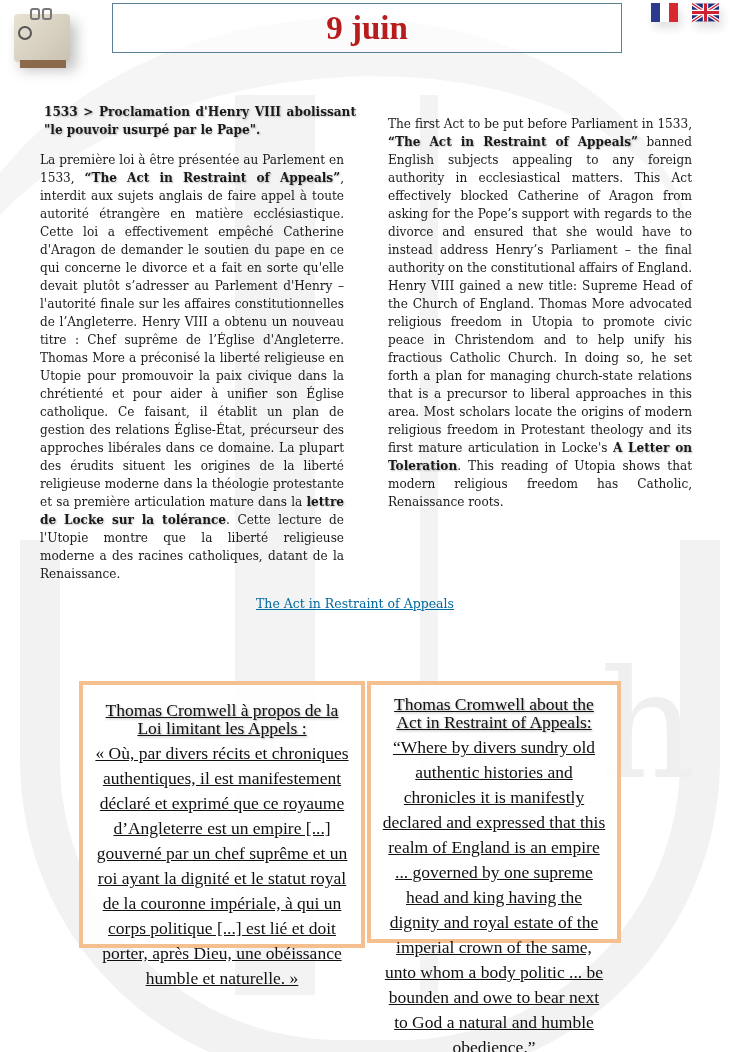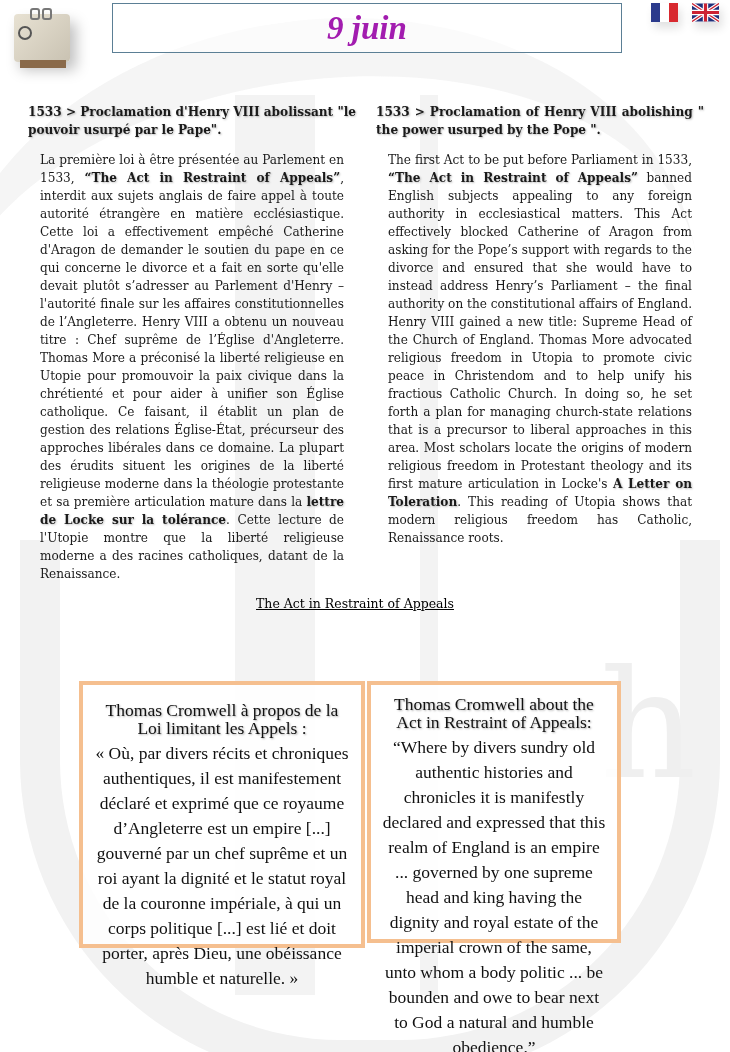--- a/index.html
+++ b/index.html
@@ -58,55 +58,56 @@
   }
   .machine-knob1 { left: 24px; } .machine-knob2 { left: 36px; }
 
   .title-box {
     position: absolute; left: 112px; top: 3px; width: 508px; height: 48px;
     border: 1px solid #5b7f95; background: rgba(255,255,255,0.6);
     display: flex; align-items: center; justify-content: center; z-index: 1;
   }
   .title-box h1 {
     margin: 0; font-family: "Liberation Serif", serif; font-weight: bold;
-    font-size: 33px; color: #a21caf; font-style: italic;
+    font-size: 33px; color: #b91c1c;
   }
 
   .flags { position: absolute; left: 651px; top: 3px; display: flex; gap: 14px; z-index: 1; }
   .flag { width: 27px; height: 19px; display: block; cursor: pointer; box-shadow: 3px 6px 10px rgba(0,0,0,0.12); }
   .flag-fr { display: flex; }
   .flag-fr span { flex: 1; }
 
   .col {
     position: absolute; top: 103px; width: 328px; z-index: 1;
     font-family: "DejaVu Serif", serif; font-size: 12.1px; line-height: 18px;
     text-align: justify;
   }
   .col-fr { left: 28px; }
   .col-en { left: 376px; }
   .col h2 {
-    margin: 0 0 6px 0; font-size: 12.1px; line-height: 18px; font-weight: bold;
+    margin: 0 0 6px 16px; font-size: 12.1px; line-height: 18px; font-weight: bold;
     text-shadow: 1px 1px 2px rgba(0,0,0,0.25); text-align: justify;
   }
   .col p { margin: 12px; }
   .hl { font-weight: bold; text-shadow: 1px 1px 2px rgba(0,0,0,0.25); }
   .it { }
 
   .link {
     position: absolute; left: 0; width: 710px; top: 596px; text-align: center; z-index: 1;
-    font-family: "DejaVu Serif", serif; font-size: 12.5px; color: #000000; text-decoration: underline;
+    font-family: "DejaVu Serif", serif; font-size: 12.5px; color: #0369a1; text-decoration: underline;
     cursor: pointer;
   }
 
   .quote-box {
     position: absolute; top: 681px; height: 262px; z-index: 1;
     border: 4px solid #f5bf8f; background: rgba(255,255,255,0.85);
     box-sizing: border-box; text-align: center;
     font-family: "Liberation Serif", serif; color: #111;
     padding: 16px 10px 0 10px;
+    text-decoration: underline;
   }
   .quote-fr { left: 79px; width: 286px; height: 267px; }
   .quote-en { left: 367px; width: 254px; }
   .quote-box h3 {
     margin: 0 0 4px 0; font-weight: normal; font-size: 17.5px; line-height: 18px;
     text-shadow: 1px 1px 2px rgba(0,0,0,0.3);
   }
   .quote-box p {
     margin: 0; font-size: 17.5px; line-height: 25px;
   }
@@ -151,21 +152,20 @@
     </svg>
   </a>
 </div>
 
 <div class="col col-fr">
   <h2>1533 &gt; Proclamation d'Henry VIII abolissant "le pouvoir usurpé par le Pape".</h2>
   <p><span>La première loi à être présentée au Parlement en 1533, </span><span class="hl">“The Act in Restraint of Appeals”</span><span>, interdit aux sujets anglais de faire appel à toute autorité étrangère en matière ecclésiastique. Cette loi a effectivement empêché Catherine d'Aragon de demander le soutien du pape en ce qui concerne le divorce et a fait en sorte qu'elle devait plutôt s’adresser au Parlement d'Henry – l'autorité finale sur les affaires constitutionnelles de l’Angleterre. Henry VIII a obtenu un nouveau titre : Chef suprême de l’Église d'Angleterre. Thomas More a préconisé la liberté religieuse en Utopie pour promouvoir la paix civique dans la chrétienté et pour aider à unifier son Église catholique. Ce faisant, il établit un plan de gestion des relations Église-État, précurseur des approches libérales dans ce domaine. La plupart des érudits situent les origines de la liberté religieuse moderne dans la théologie protestante et sa première articulation mature dans la </span><span class="hl">lettre de Locke sur la tolérance</span><span>. Cette lecture de l'</span><span class="it">Utopie</span><span> montre que la liberté religieuse moderne a des racines catholiques, datant de la Renaissance.</span></p>
 </div>
 
 <div class="col col-en">
-  <h2>1533 &gt; Proclamation of Henry VIII abolishing " the power usurped by the Pope ".</h2>
   <p><span>The first Act to be put before Parliament in 1533, </span><span class="hl">“The Act in Restraint of Appeals”</span><span> banned English subjects appealing to any foreign authority in ecclesiastical matters. This Act effectively blocked Catherine of Aragon from asking for the Pope’s support with regards to the divorce and ensured that she would have to instead address Henry’s Parliament – the final authority on the constitutional affairs of England. Henry VIII gained a new title: Supreme Head of the Church of England. Thomas More advocated religious freedom in </span><span class="it">Utopia</span><span> to promote civic peace in Christendom and to help unify his fractious Catholic Church. In doing so, he set forth a plan for managing church-state relations that is a precursor to liberal approaches in this area. Most scholars locate the origins of modern religious freedom in Protestant theology and its first mature articulation in </span><span>Locke's </span><span class="it hl">A Letter on Toleration</span><span>. This reading of </span><span class="it">Utopia</span><span> shows that modern religious freedom has Catholic, Renaissance roots.</span></p>
 </div>
 
 <a class="link">The Act in Restraint of Appeals</a>
 
 <div class="quote-box quote-fr">
   <h3>Thomas Cromwell à propos de la Loi limitant les Appels :</h3>
   <p>« Où, par divers récits et chroniques authentiques, il est manifestement déclaré et exprimé que ce royaume d’Angleterre est un empire [...] gouverné par un chef  suprême et un roi ayant la dignité et le statut royal de la couronne impériale, à qui un corps politique [...] est lié et doit porter, après Dieu, une obéissance humble et naturelle. »</p>
 </div>
 

